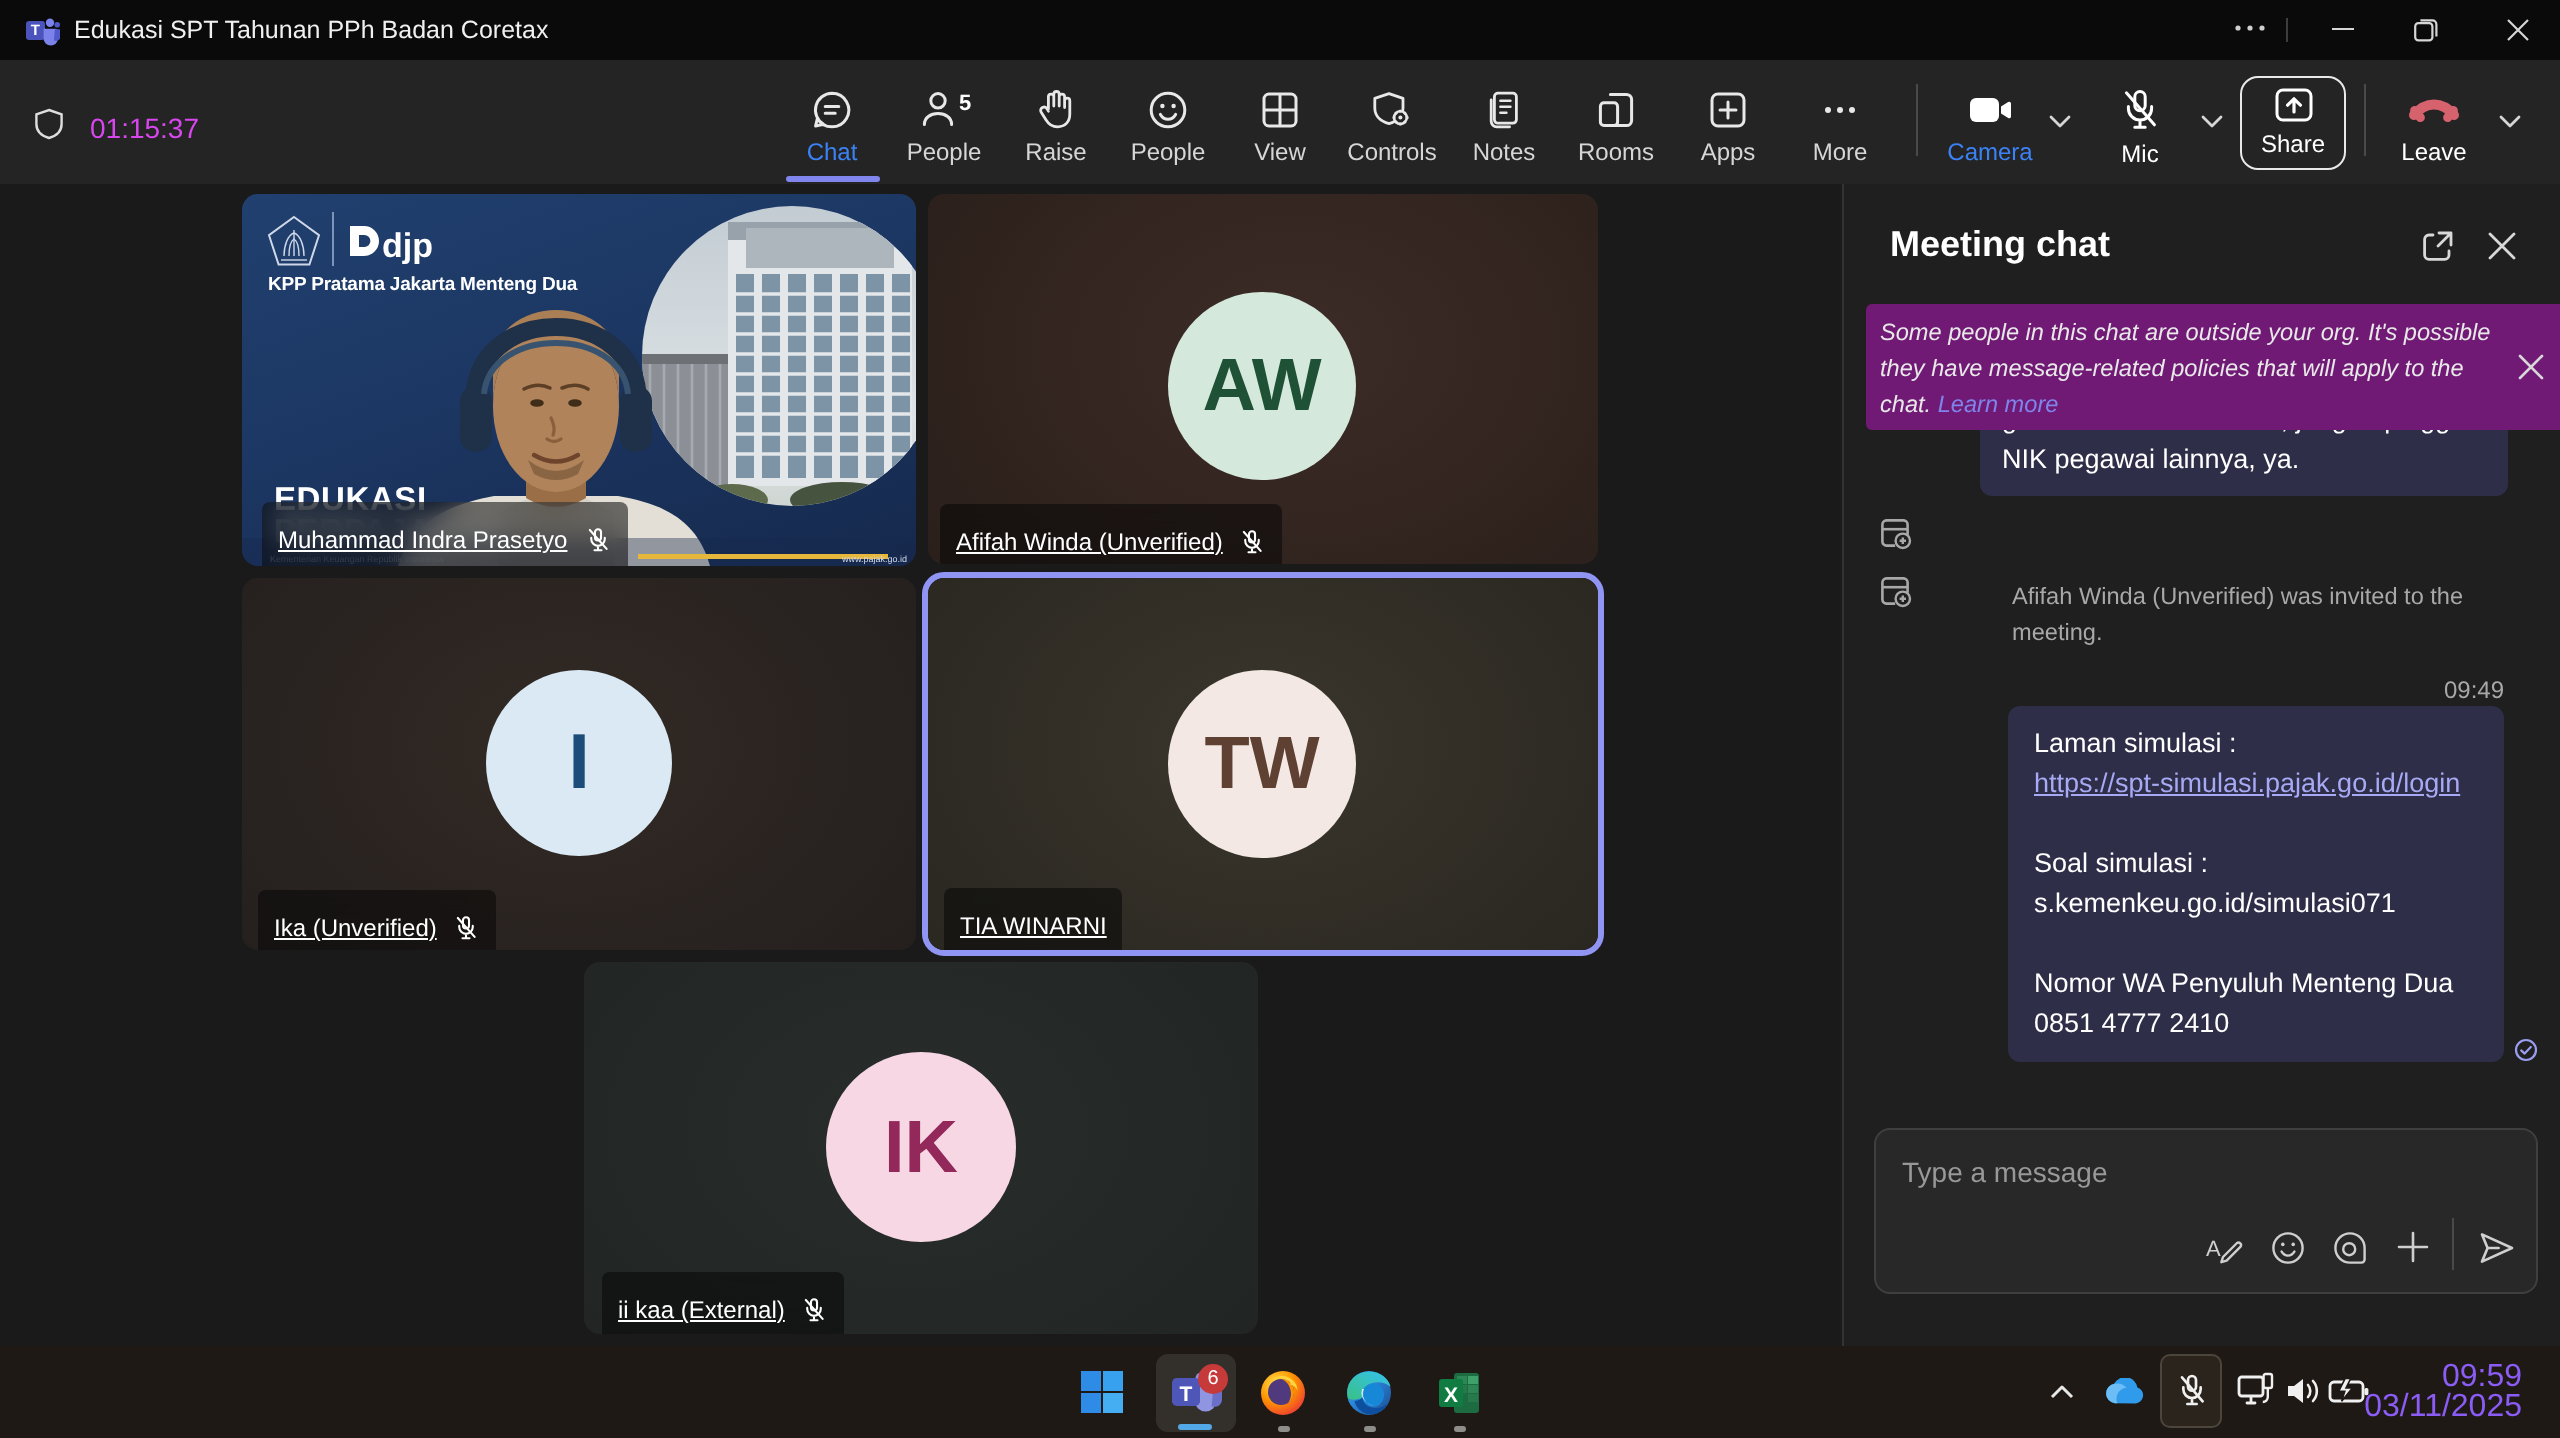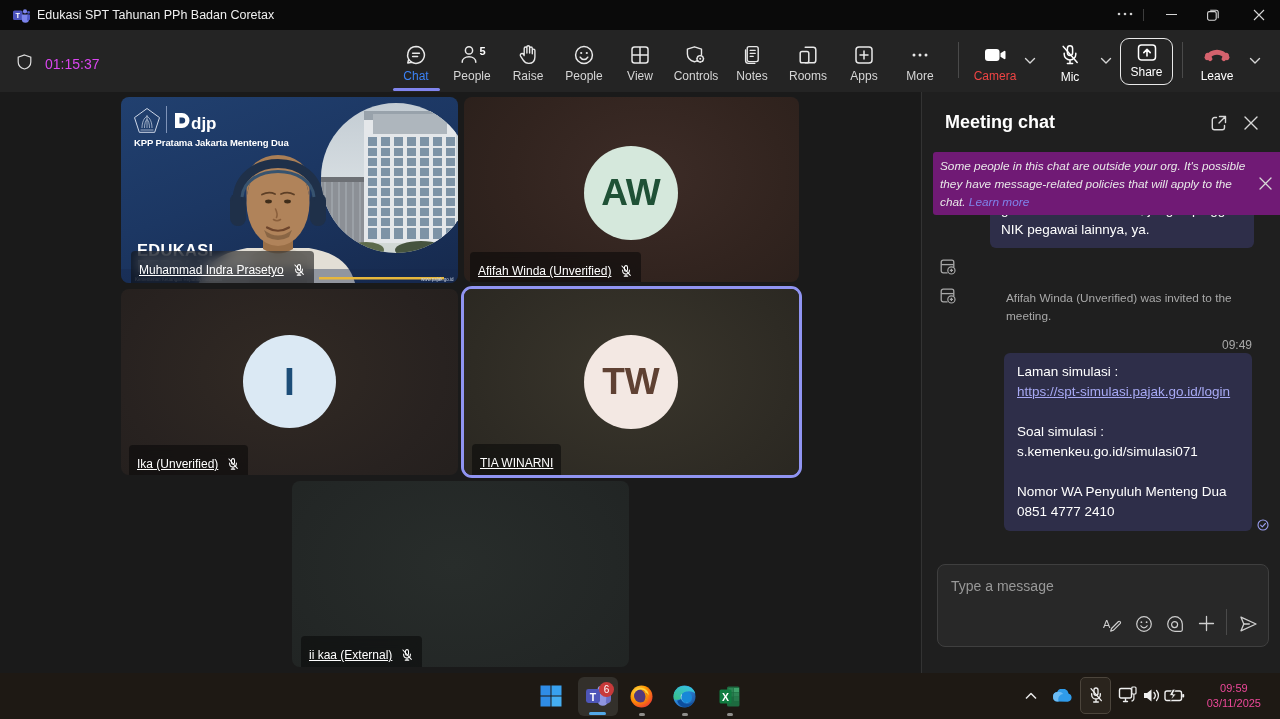--- a/index.html
+++ b/index.html
@@ -31,21 +31,21 @@
 #chatpanel { position:absolute; left:921px; top:92px; width:359px; height:581px; background:#1f1f1f; border-left:1px solid #333;padding-left:32px; }
 #chathead { position:absolute; left:0; top:0; width:359px; height:60px; }
 #chathead .t { position:absolute; left:23px; top:20px; font-size:18px; font-weight:bold; color:#fff; }
 #notice { position:absolute; left:11px; top:60px; width:376px; height:63px; background:#701a75; color:#e8e8e8; font-size:11.8px; border-radius:3px 0 0 3px;font-style:italic; }
 .bubble { position:absolute; background:#2e2e49; border-radius:6px; color:#fff; font-size:13.5px; line-height:20px; }
 .sysmsg { position:absolute; color:#a8a8a8; font-size:11.8px; line-height:18px; }
 #typebox { position:absolute; left:15px; top:472px; width:332px; height:83px; background:#282828; border:1px solid #3f3f3f; border-radius:8px;text-align:center; }
 
 
 #taskbar { position:absolute; left:0; top:673px; width:1280px; height:46px; background:#1e1914; }
-#clock { position:absolute; right:19px; top:8px; color:#ec4899; font-size:11px; text-align:center; line-height:15px; }
+#clock { position:absolute; right:19px; top:8px; color:#8b5cf6; font-size:16px; text-align:right; line-height:15px; }
 </style>
 </head>
 <body>
 <div id="app">
 
   <div id="titlebar">
     <svg class="abs" style="left:13px;top:8px" width="17" height="15" viewBox="0 0 17 15">
       <rect x="0" y="2.5" width="9.5" height="9.5" rx="1.6" fill="#4b53bc"></rect>
       <text x="4.7" y="9.7" font-size="7.5" font-weight="bold" fill="#fff" text-anchor="middle">T</text>
       <circle cx="12" cy="3.4" r="2.1" fill="#7b83eb"></circle>
@@ -154,21 +154,21 @@
       <div class="lbl">More</div>
     </div>
 
     <div class="vsep" style="left:958px"></div>
 
     <div class="tbtn" style="left:967px">
       <svg width="26" height="22" viewBox="0 0 26 22" style="margin-top:4px">
         <rect x="3" y="5" width="14.5" height="12" rx="3" fill="#fff"></rect>
         <path d="M18.5 9.2 l3.6 -2.2 a0.9 0.9 0 0 1 1.4 0.8 v6.4 a0.9 0.9 0 0 1 -1.4 0.8 l-3.6 -2.2 Z" fill="#fff"></path>
       </svg>
-      <div class="lbl" style="color:#ef4444">Camera</div>
+      <div class="lbl" style="color:#3b82f6">Camera</div>
     </div>
     <svg class="abs" style="left:1024px;top:27px" width="12" height="8" viewBox="0 0 12 8">
       <path d="M1.5 1.5 L6 6 L10.5 1.5" fill="none" stroke="#d6d6d6" stroke-width="1.4" stroke-linecap="round" stroke-linejoin="round"></path>
     </svg>
 
     <div class="tbtn" style="left:1042px">
       <svg width="24" height="24" viewBox="0 0 24 24" style="margin-top:3px">
         <rect x="9.4" y="2.8" width="5.2" height="9.6" rx="2.6" fill="none" stroke="#fff" stroke-width="1.5"></rect>
         <path d="M6.2 10.2 v1 a5.8 5.8 0 0 0 11.6 0 v-1 M12 17.2 v3.2 M9.4 20.6 h5.2" fill="none" stroke="#fff" stroke-width="1.5" stroke-linecap="round"></path>
         <path d="M5.2 3.4 L19.2 19.4" stroke="#fff" stroke-width="1.5" stroke-linecap="round"></path>
@@ -339,20 +339,21 @@
     </div>
 
     <div style="position:absolute;left:461px;top:194px;width:341px;height:192px;border:3px solid #9094f2;border-radius:11px;">
       <div class="tile" style="left:0px;top:0px;width:335px;height:186px;background:radial-gradient(95% 125% at 50% 45%,#3a362c 0%,#2e2b24 50%,#23211d 100%);padding-left:32px;">
         <div class="avatar" style="left:120px;top:46px;width:94px;height:94px;background:#f3e8e3;color:#5f4133;font-size:37px;">TW</div>
         <div class="namelabel" style="left:8px;top:155px;">TIA WINARNI</div>
       </div>
     </div>
 
     <div class="tile" style="left:292px;top:389px;width:337px;height:186px;background:radial-gradient(95% 125% at 48% 45%,#282d2b 0%,#232726 50%,#1e2120 100%);">
+      <div class="avatar" style="left:121px;top:45px;width:95px;height:95px;background:#f8d7e4;color:#93285a;font-size:37px;">IK</div>
       <div class="namelabel" style="left:9px;top:155px;">ii kaa (External)
         <svg width="14" height="14" viewBox="0 0 24 24">
             <rect x="9.4" y="2.8" width="5.2" height="9.6" rx="2.6" fill="none" stroke="#fff" stroke-width="1.8"></rect>
             <path d="M6.2 10.2 v1 a5.8 5.8 0 0 0 11.6 0 v-1 M12 17.2 v3.4 M9 20.8 h6" fill="none" stroke="#fff" stroke-width="1.8" stroke-linecap="round"></path>
             <path d="M5 3.4 L19.4 19.6" stroke="#fff" stroke-width="1.8" stroke-linecap="round"></path>
           </svg>
       </div>
     </div>
 
   </div>

